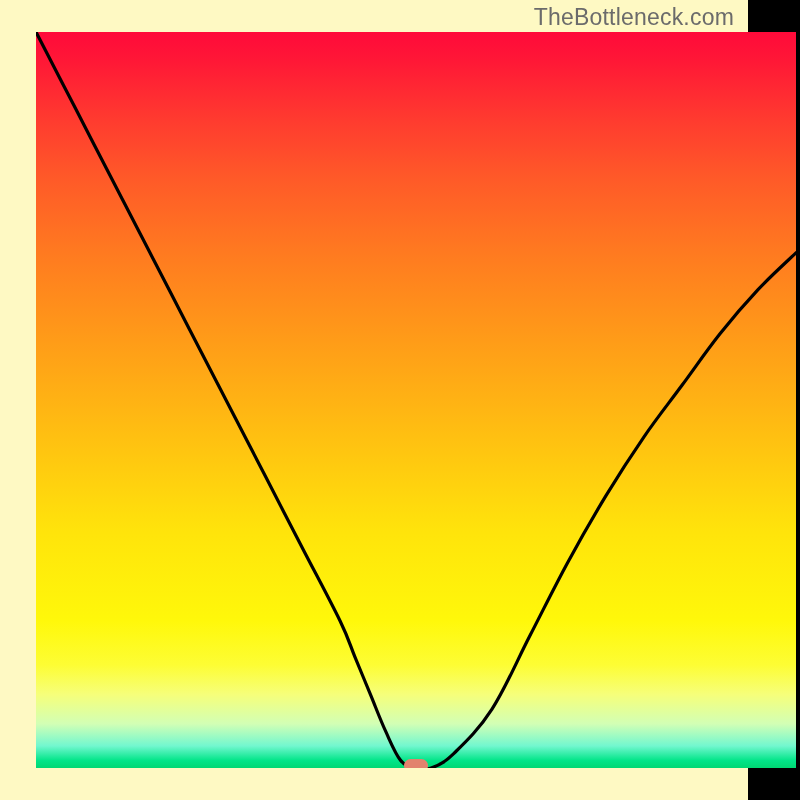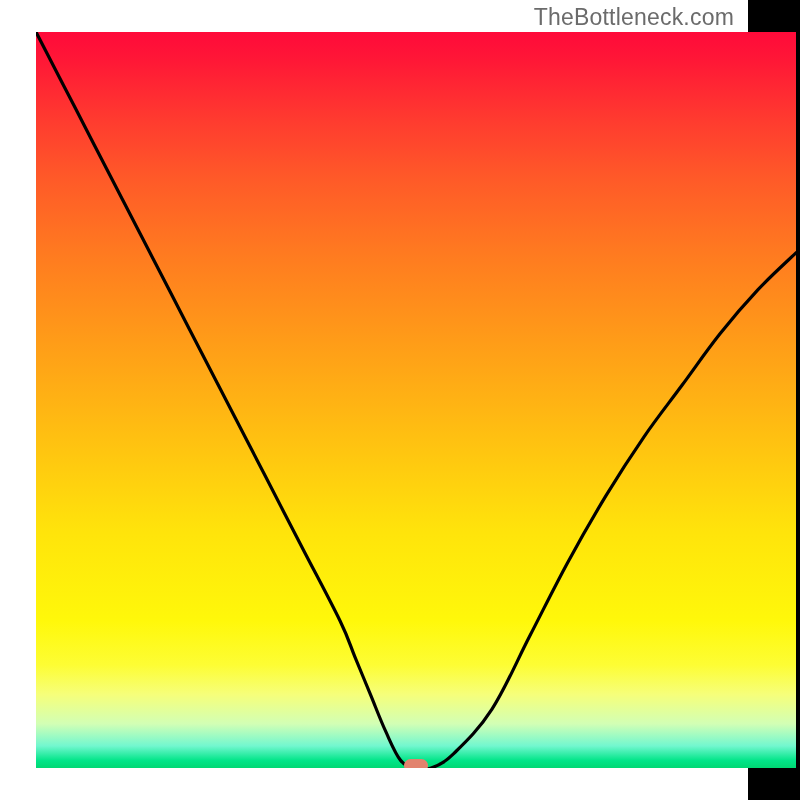--- a/index.html
+++ b/index.html
@@ -8,21 +8,21 @@
     width: 800px;
     height: 800px;
     background: #000;
     overflow: hidden;
     font-family: Arial, Helvetica, sans-serif;
   }
   .frame {
     position: relative;
     width: 748px;
     height: 800px;
-    background: #ffffff;
+    background: #fef9c3;
   }
   .watermark {
     position: absolute;
     top: 4px;
     right: 14px;
     color: #6b6b6b;
     font-size: 23px;
     font-weight: 400;
     letter-spacing: 0.2px;
     z-index: 20;

